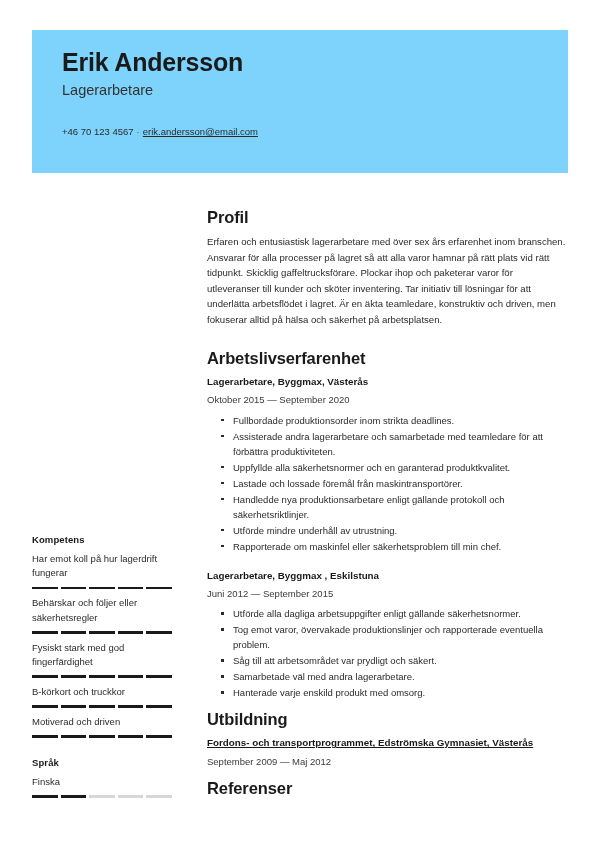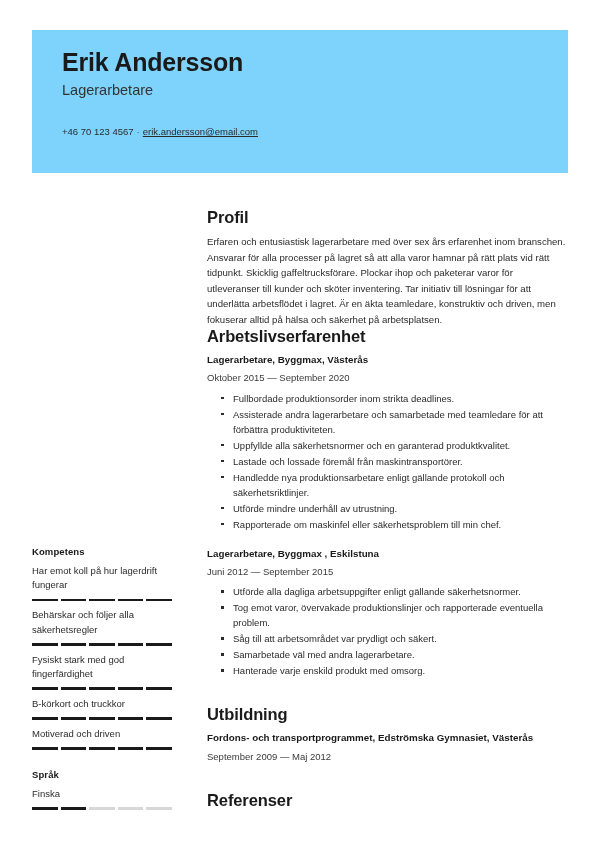--- a/index.html
+++ b/index.html
@@ -128,23 +128,24 @@
 
   
   .section-title {
     font-size: 16.5px;
     font-weight: bold;
     color: #1a1a1a;
     margin: 0 0 7px 0;
     letter-spacing: -0.1px;
   }
   .section-title.gap {
+    margin-top: 22px;
   }
   .section-title.gap-lg {
-    margin-top: 27px;
+    margin-top: 10px;
   }
   .profile-text {
     font-size: 9.6px;
     line-height: 1.62;
     color: #2b2b2b;
     margin: 0;
     text-align: left;
   }
   .entry {
     margin-top: 0;
@@ -182,20 +183,21 @@
     content: "";
     position: absolute;
     left: 1px;
     top: 6px;
     width: 2.6px;
     height: 2.6px;
     background: #2b2b2b;
   }
   .edu-entry .entry-title {
     margin-bottom: 6px;
+    text-decoration: underline;
   }
   .edu-entry .entry-dates {
     margin-bottom: 0;
   }
 </style>
 </head>
 <body>
 
 <div class="page">
 
@@ -221,21 +223,21 @@
           <span class="rating-seg on"></span>
           <span class="rating-seg on"></span>
           <span class="rating-seg on"></span>
           <span class="rating-seg on"></span>
           <span class="rating-seg on"></span>
         </div>
       </div>
 
 
       <div class="side-item">
-        <span class="side-item-label">Behärskar och följer alla säkerhetsregler</span>
+        <span class="side-item-label">Behärskar och följer eller säkerhetsregler</span>
         <div class="rating">
           <span class="rating-seg on"></span>
           <span class="rating-seg on"></span>
           <span class="rating-seg on"></span>
           <span class="rating-seg on"></span>
           <span class="rating-seg on"></span>
         </div>
       </div>
 
       <div class="side-item">

